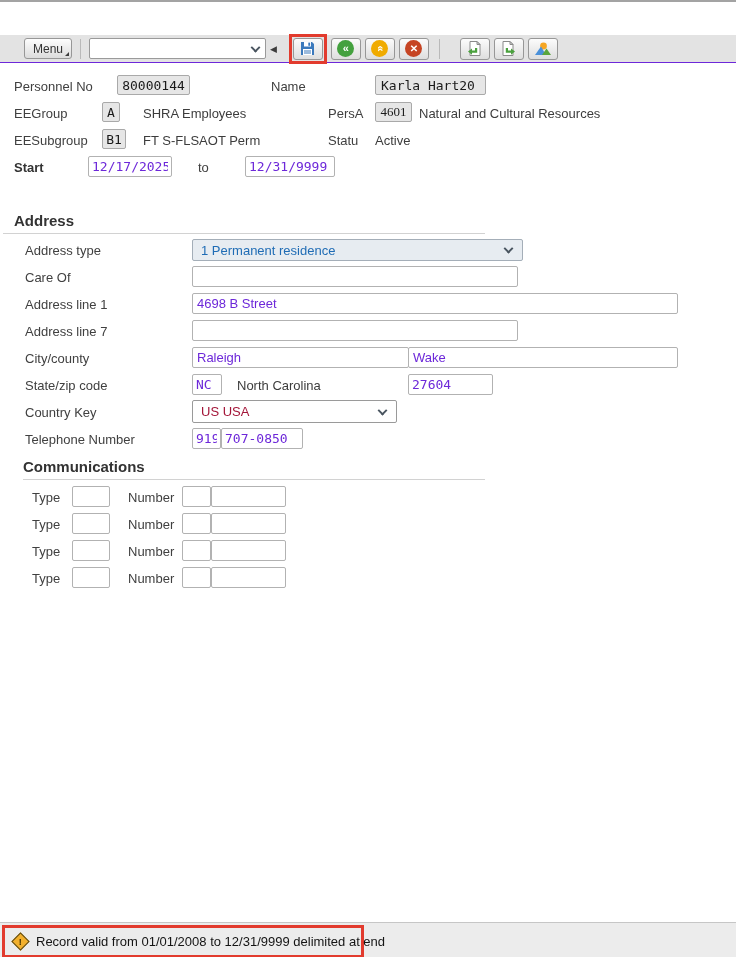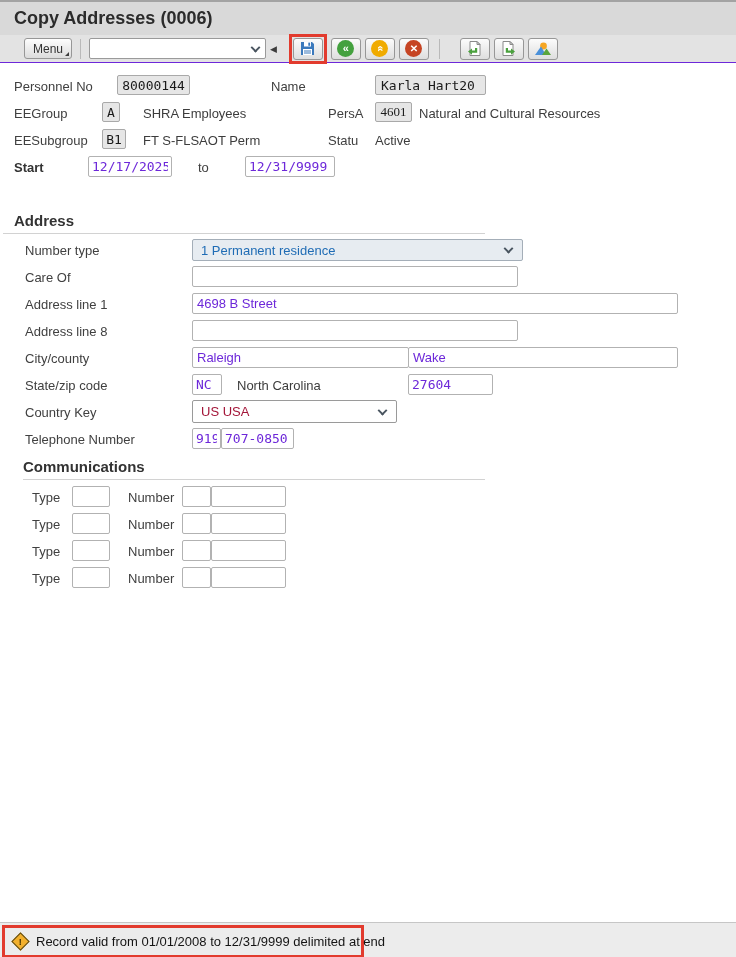--- a/index.html
+++ b/index.html
@@ -113,23 +113,20 @@
   .status-msg { font-size:13px; color:#141414; margin-left:9px; white-space:nowrap; }
 
   
   .tbtn svg { display:block; }
 </style>
 </head>
 <body>
 
 <div id="app">
 
-  <div class="titlebar">
-    <h1>Copy Addresses (0006)</h1>
-  </div>
 
   <div class="toolbar">
     <div class="menu-btn">
       <span>Menu</span>
       <span class="corner"></span>
     </div>
     <div class="vsep"></div>
     <div class="combo">
       <span></span>
       <span class="chev"></span>
@@ -205,53 +202,53 @@
   <span class="txt" style="left:375px; top:131px;">Active</span>
 
   <span class="lbl b" style="left:14px; top:158px;">Start</span>
   <input class="inp mono" style="left: 88px; top: 154px; width: 84px;" value="12/17/2025">
   <span class="lbl" style="left:198px; top:158px;">to</span>
   <input class="inp mono" style="left: 245px; top: 154px; width: 90px;" value="12/31/9999">
 
   <div class="sect-h" style="left:14px; top:210px;">Address</div>
   <div class="hrule" style="left:3px; top:231px; width:482px;"></div>
 
-  <span class="lbl" style="left:25px; top:241px;">Number type</span>
+  <span class="lbl" style="left:25px; top:241px;">Address type</span>
   <div class="dd type" style="left:192px; top:237px; width:331px;">
     <span>1 Permanent residence</span>
     <span class="chev"></span>
   </div>
 
   <span class="lbl" style="left:25px; top:268px;">Care Of</span>
   <input class="inp" style="left: 192px; top: 264px; width: 326px;" value="">
 
   <span class="lbl" style="left:25px; top:295px;">Address line 1</span>
   <input class="inp" style="left: 192px; top: 291px; width: 486px;" value="4698 B Street">
 
-  <span class="lbl" style="left:25px; top:322px;">Address line 8</span>
+  <span class="lbl" style="left:25px; top:322px;">Address line 7</span>
   <input class="inp" style="left: 192px; top: 318px; width: 326px;" value="">
 
   <span class="lbl" style="left:25px; top:349px;">City/county</span>
   <input class="inp" style="left: 408px; top: 345px; width: 270px;" value="Wake">
   <input class="inp" style="left: 192px; top: 345px; width: 217px;" value="Raleigh">
 
   <span class="lbl" style="left:25px; top:376px;">State/zip code</span>
   <input class="inp mono" style="left: 192px; top: 372px; width: 30px;" value="NC">
   <span class="txt" style="left:237px; top:376px;">North Carolina</span>
   <input class="inp mono" style="left: 408px; top: 372px; width: 85px;" value="27604">
 
   <span class="lbl" style="left:25px; top:403px;">Country Key</span>
   <div class="dd country" style="left:192px; top:398px; width:205px; height:23px;">
     <span>US USA</span>
     <span class="chev"></span>
   </div>
 
   <span class="lbl" style="left:25px; top:430px;">Telephone Number</span>
   <input class="inp mono" style="left: 192px; top: 426px; width: 29px;" value="919">
-  <input class="inp mono" style="left: 221px; top: 426px; width: 73px;" value="707-0850">
+  <input class="inp mono" style="left: 221px; top: 426px; width: 82px;" value="707-0850">
 
   <div class="sect-h" style="left:23px; top:456px;">Communications</div>
   <div class="hrule" style="left:23px; top:477px; width:462px;"></div>
 
   <span class="lbl" style="left:32px; top:488px;">Type</span>
   <input class="inp" style="left: 72px; top: 484px; width: 38px;" value="">
   <span class="lbl" style="left:128px; top:488px;">Number</span>
   <input class="inp" style="left: 182px; top: 484px; width: 29px;" value="">
   <input class="inp" style="left: 211px; top: 484px; width: 75px;" value="">
 

